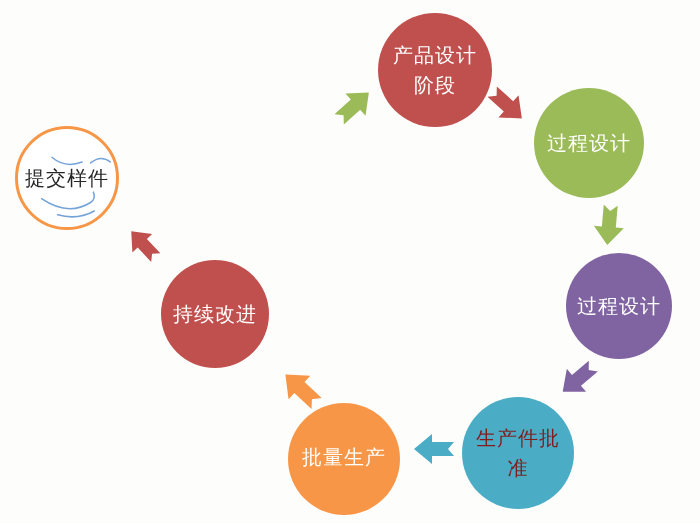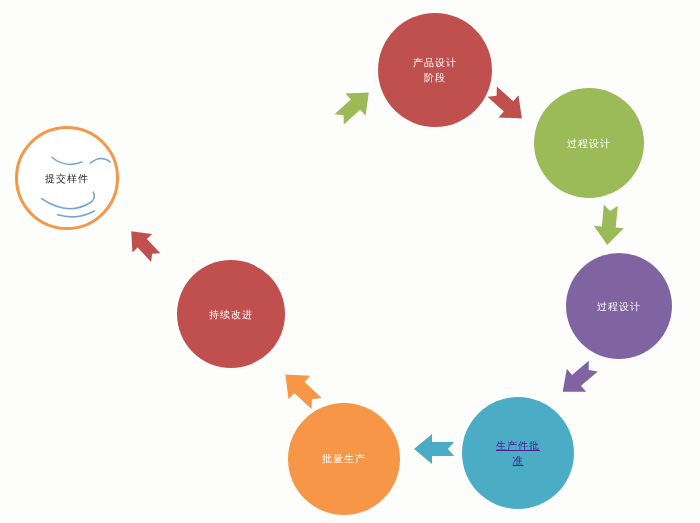--- a/index.html
+++ b/index.html
@@ -15,32 +15,32 @@
   .circle {
     position: absolute;
     border-radius: 50%;
     display: flex;
     align-items: center;
     justify-content: center;
     box-sizing: border-box;
   }
   .circle .label {
     text-align: center;
-    font-size: 10px;
+    font-size: 20px;
     letter-spacing: 1px;
     line-height: 1.5;
     user-select: none;
   }
   
   .c0 { left: 378px; top: 13px;  width: 114px; height: 114px; } 
   .c1 { left: 534px; top: 88px;  width: 110px; height: 110px; } 
   .c2 { left: 566px; top: 253px; width: 106px; height: 106px; } 
   .c3 { left: 462px; top: 397px; width: 112px; height: 112px; } 
   .c4 { left: 288px; top: 403px; width: 112px; height: 112px; font-family: Liberation Mono, monospace; } 
-  .c5 { left: 177px; top: 260px; width: 108px; height: 108px; } 
+  .c5 { left: 161px; top: 260px; width: 108px; height: 108px; } 
   .c6 { left: 220px; top: 87px;  width: 103px; height: 103px; } 
   .c7 { left: 15px;  top: 126px; width: 104px; height: 104px; } 
 
   .arrow { position: absolute; }
   .arrow svg { display: block; width: 100%; height: 100%; }
   .a0 { left: 334px; top: 91px;  width: 40px; height: 30px; transform: rotate(-42deg); }
   .a1 { left: 487px; top: 90px;  width: 40px; height: 30px; transform: rotate(42deg); }
   .a2 { left: 589px; top: 210px; width: 40px; height: 30px; transform: rotate(95deg); }
   .a3 { left: 558px; top: 364px; width: 40px; height: 30px; transform: rotate(140deg); }
   .a4 { left: 414px; top: 433px; width: 40px; height: 32px; transform: rotate(180deg); }
@@ -66,21 +66,21 @@
   </div>
 
   <div class="circle c1" style="background: rgb(155, 187, 89); color: rgb(255, 255, 255);">
     <div class="label"><span>过程设计</span></div>
   </div>
 
   <div class="circle c2" style="background: rgb(128, 100, 162); color: rgb(255, 255, 255);">
     <div class="label"><span>过程设计</span></div>
   </div>
 
-  <div class="circle c3" style="background: rgb(75, 172, 198); color: #4c1d95; text-decoration: underline;">
+  <div class="circle c3" style="background: rgb(75, 172, 198); color: #7f1d1d;">
     <div class="label"><span>生产件批</span><br><span>准</span></div>
   </div>
 
   <div class="circle c4" style="background: rgb(247, 150, 70); color: rgb(255, 255, 255);">
     <div class="label"><span>批量生产</span></div>
   </div>
 
   <div class="circle c5" style="background: rgb(192, 80, 77); color: rgb(255, 255, 255);">
     <div class="label"><span>持续改进</span></div>
   </div>

